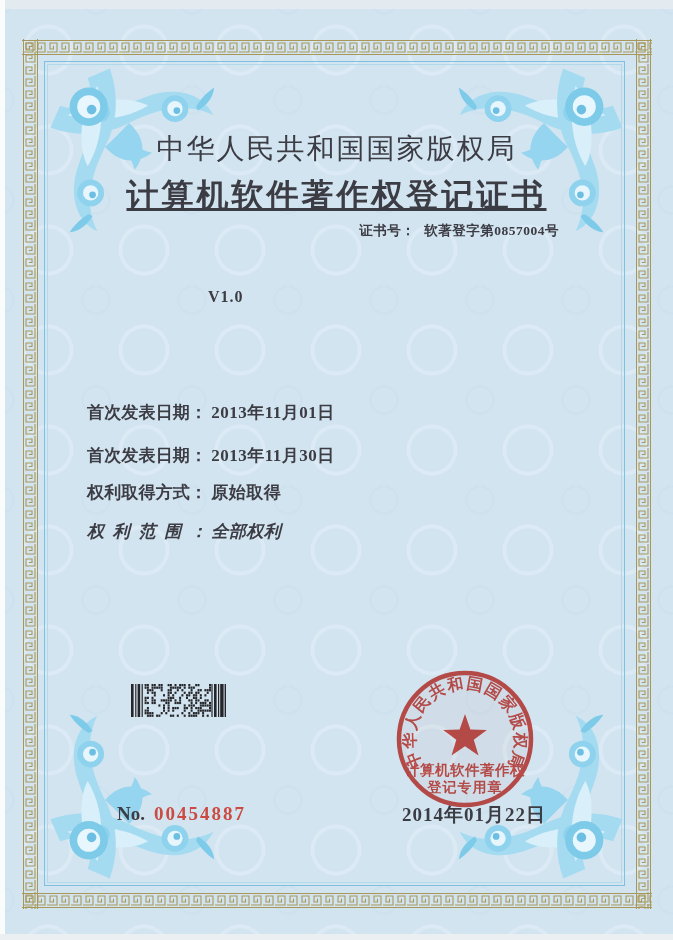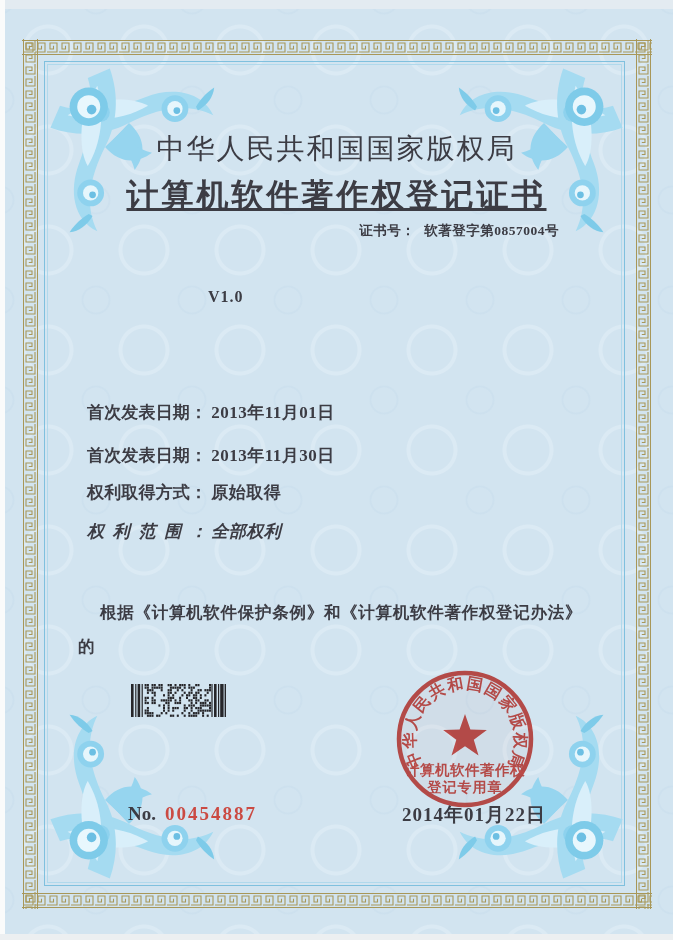--- a/index.html
+++ b/index.html
@@ -98,21 +98,21 @@
   .stamp text {
     fill:var(--stamp-red,#d8453e);
     font-family:"Liberation Serif","DejaVu Serif",serif;
     font-weight:700;
   }
   .seal-text text { font-size:16px; }
   .seal-line1 { font-size:14.5px; letter-spacing:.5px; }
   .seal-line2 { font-size:14px; letter-spacing:1px; }
 
   .serial {
-    position:absolute; left:128px; top:803px;
+    position:absolute; left:117px; top:803px;
     font-size:19px; font-weight:700; white-space:nowrap;font-family:Liberation Serif, serif;
   }
   .serial .sn { color:var(--serial-red,#cb4a42); margin-left:9px; letter-spacing:2px; }
   .issue-date {
     position:absolute; left:402px; top:802px;
     font-size:19px; font-weight:700; letter-spacing:1px;
   }
 
   .hidden-defs { position:absolute; width:0; height:0; overflow:hidden; }
 </style>
@@ -221,21 +221,20 @@
     <span class="fvalue">原始取得</span>
   </div>
 
   <div class="field-row r-scope ink">
     <span class="flabel">权利范围：</span>
     <span class="fvalue">全部权利</span>
   </div>
 
 
   <div class="statement ink">
-    <div class="l1">根据《计算机软件保护条例》和《计算机软件著作权登记办法》的</div>
   </div>
 
   <div class="barcode">
     <svg id="barcode-svg" viewBox="0 0 96 33" preserveAspectRatio="none">
         <rect x="0" y="0" width="2.6" height="33" fill="#26262a"></rect>
         <rect x="4.2" y="0" width="1.2" height="33" fill="#26262a"></rect>
         <rect x="6.6" y="0" width="2.6" height="33" fill="#26262a"></rect>
         <rect x="10.6" y="0" width="1.2" height="33" fill="#26262a"></rect>
         <rect x="80.4" y="0" width="1.2" height="33" fill="#26262a"></rect>
         <rect x="83" y="0" width="2.6" height="33" fill="#26262a"></rect>

